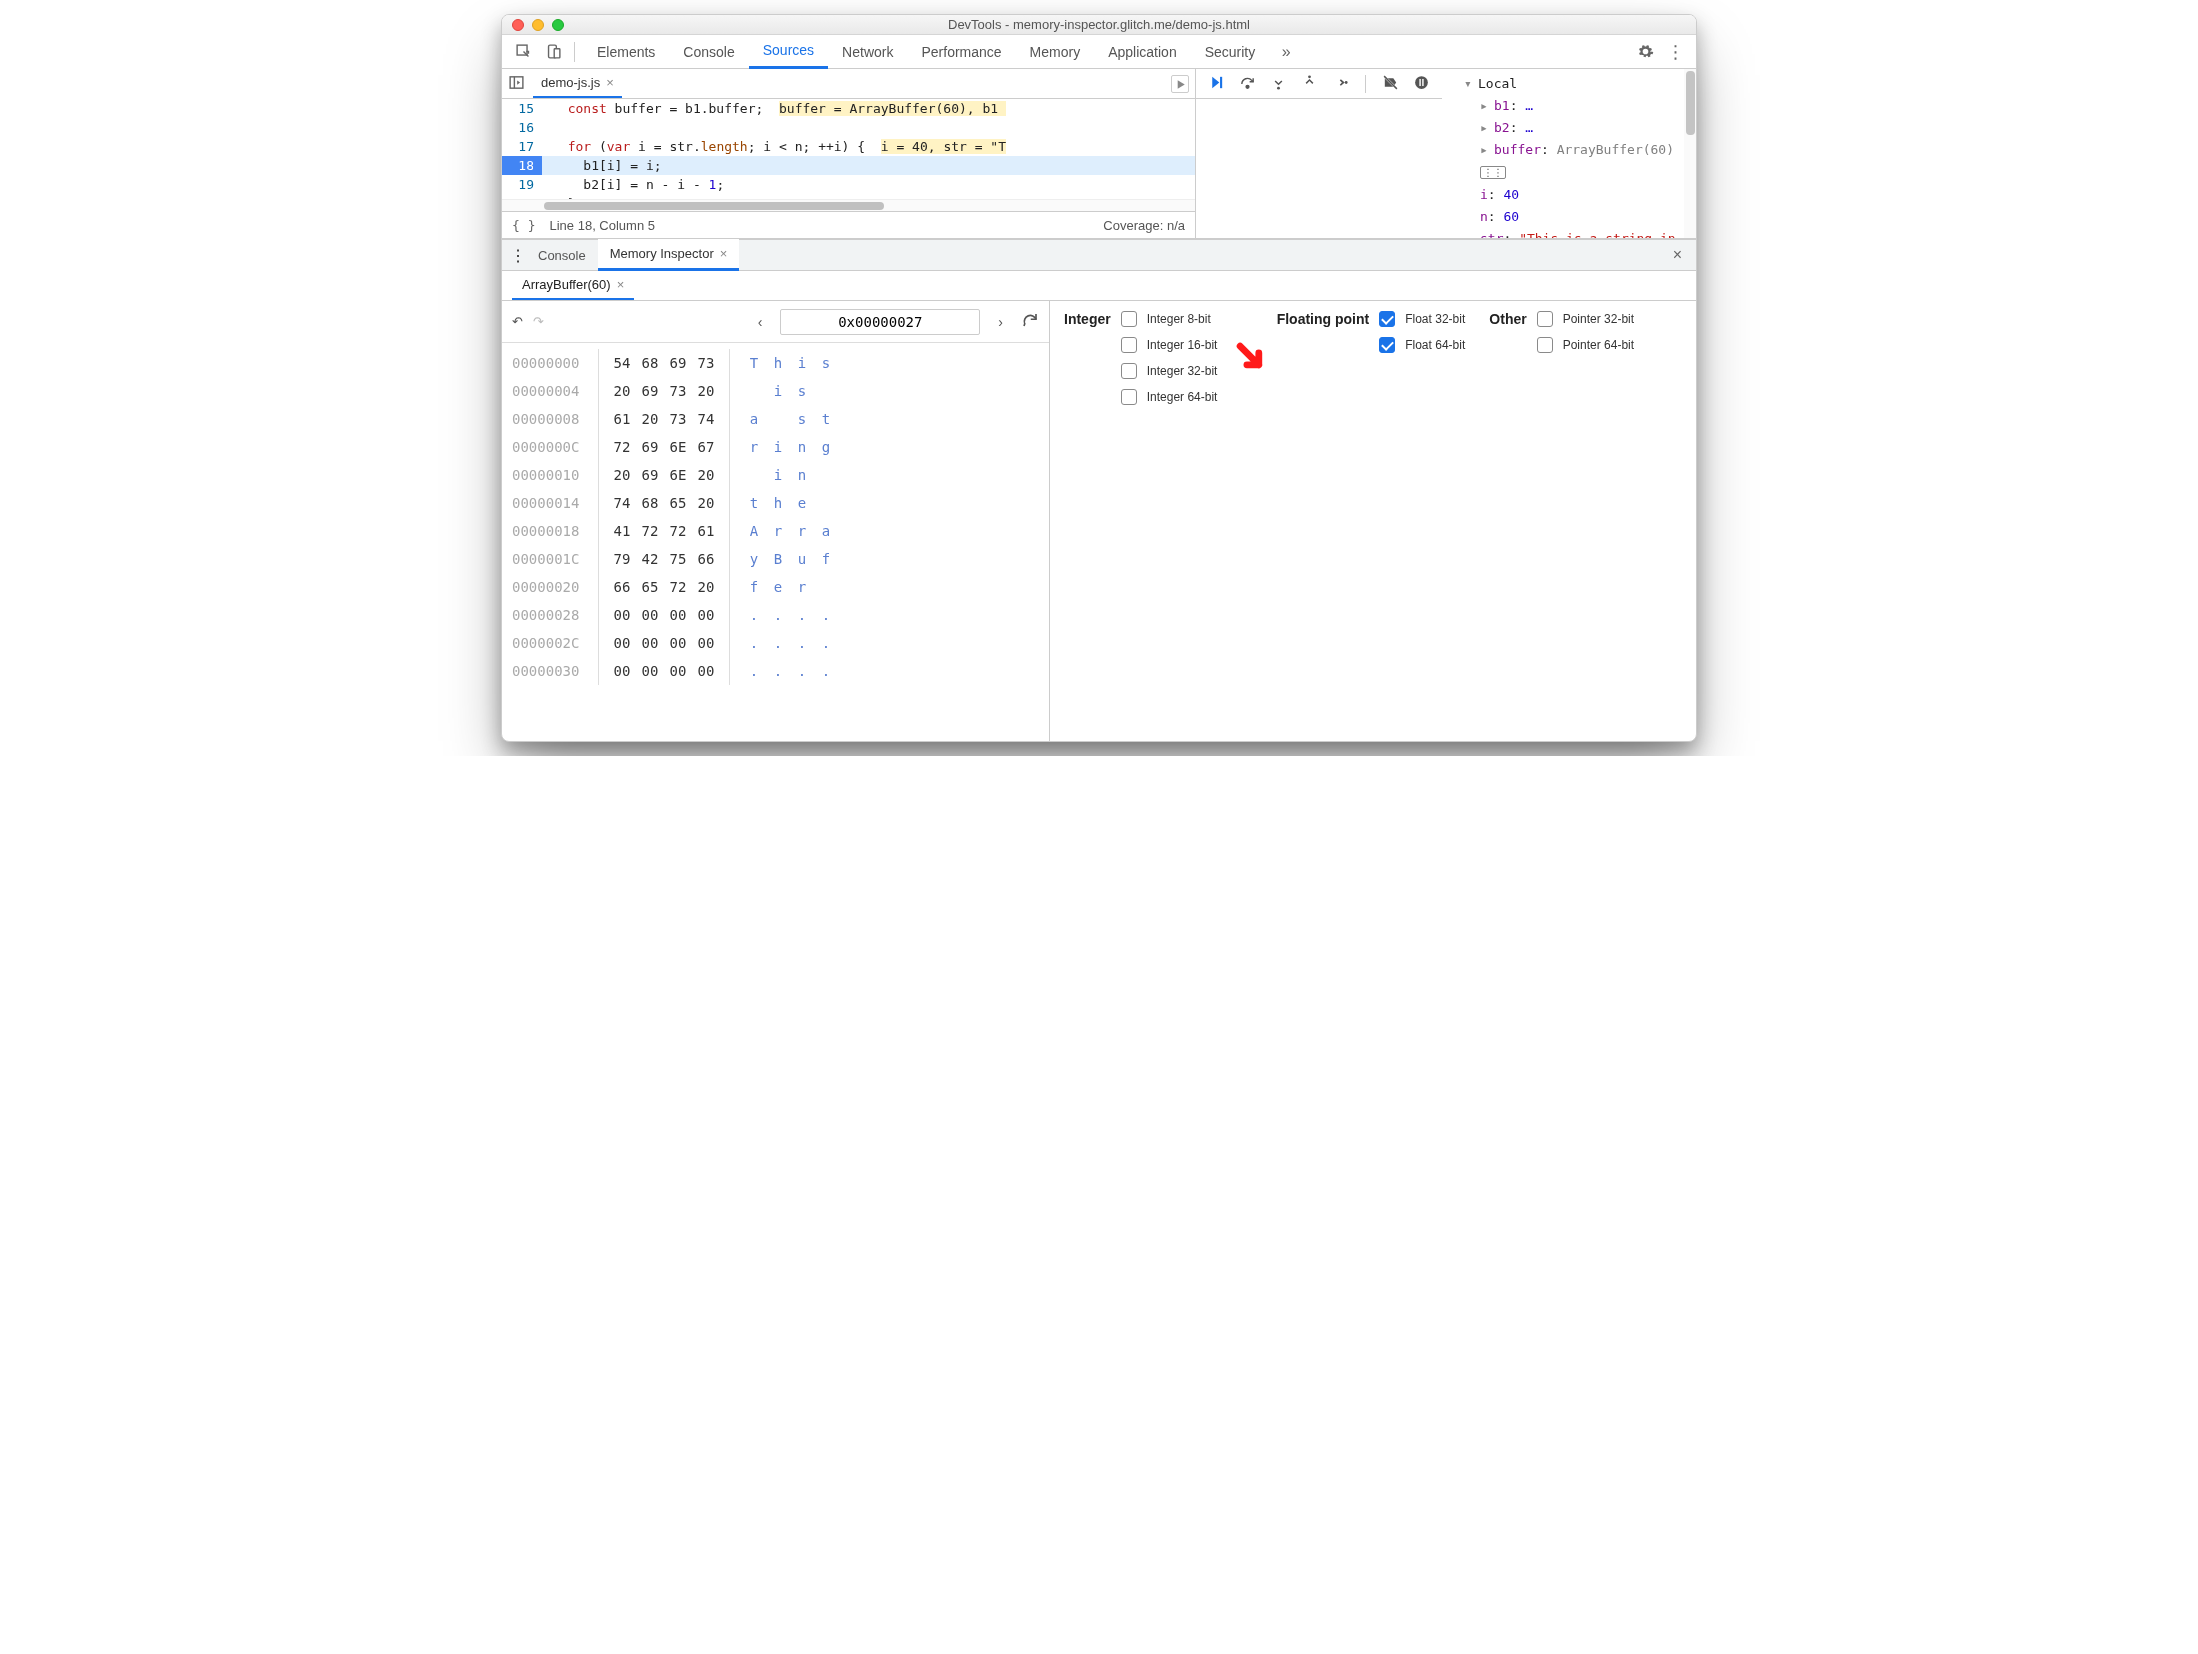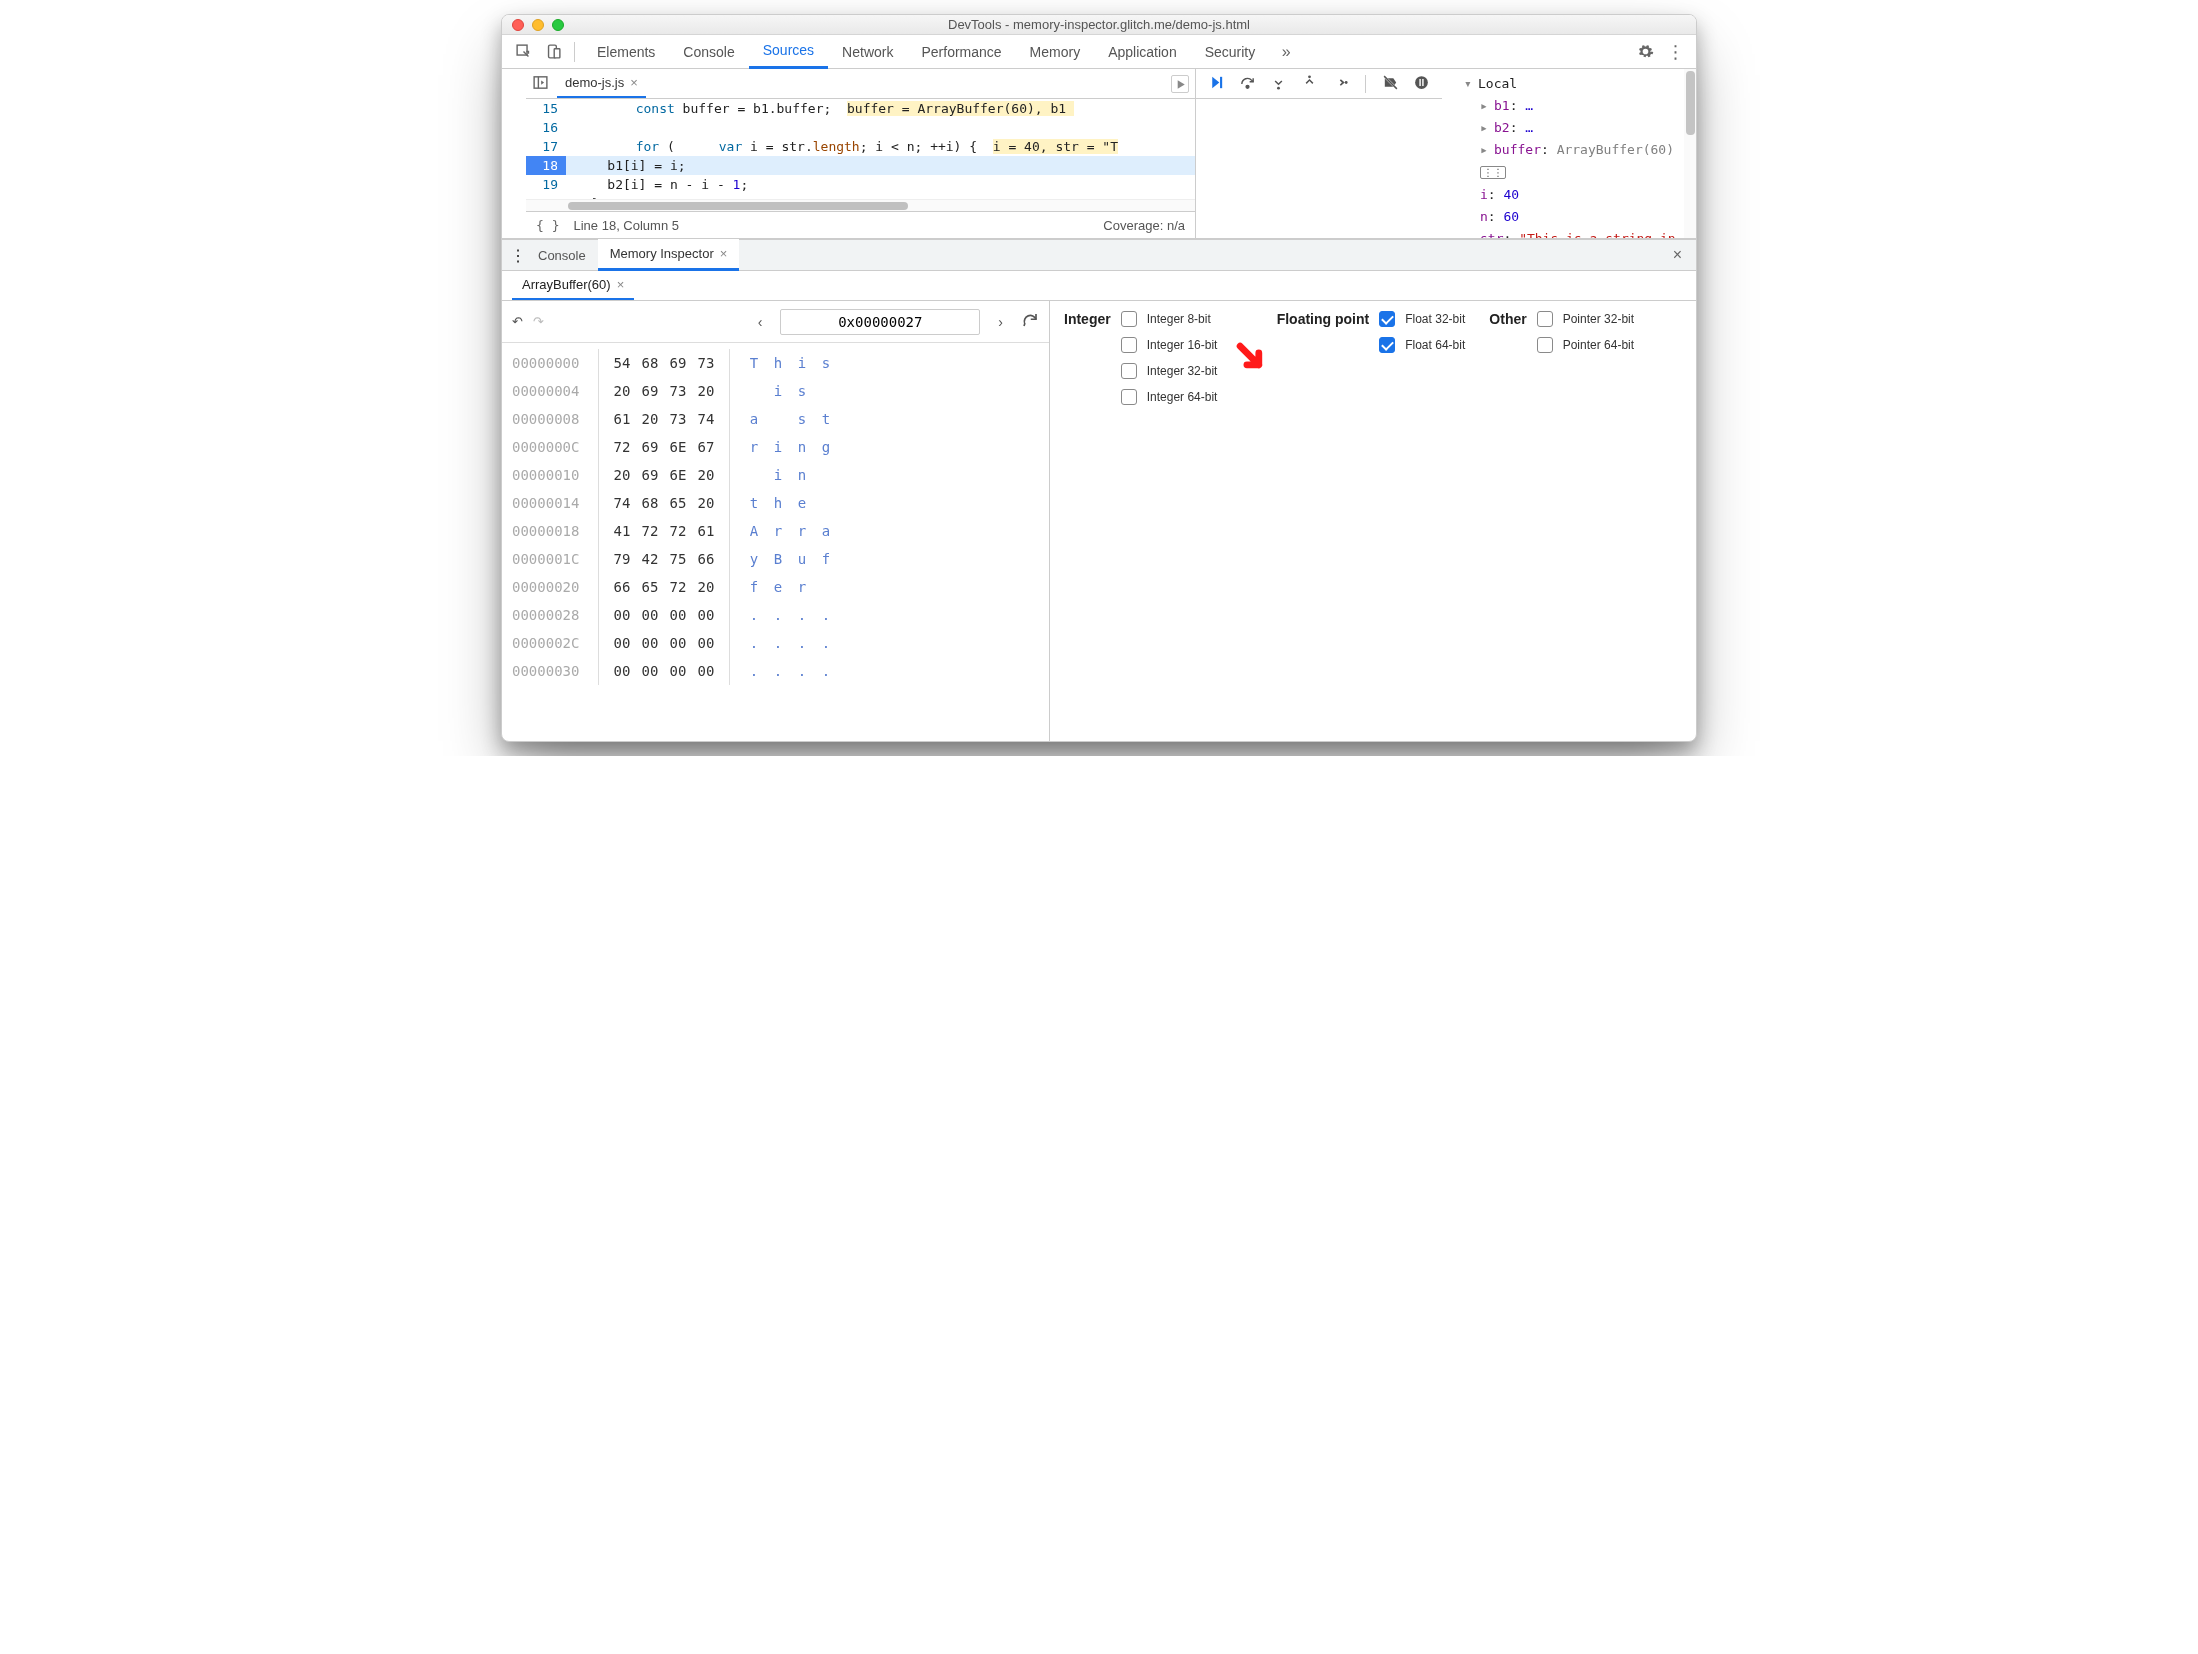--- a/index.html
+++ b/index.html
@@ -14,33 +14,33 @@
   .dot.green{background:#28c940;border:1px solid #1aab29;}
   .titlebar .title { position:absolute; left:0; right:0; text-align:center; font-size:13px; color:#555; pointer-events:none;}
   
   .dt-tabs { height:34px; display:flex; align-items:center; border-bottom:1px solid #ccc; padding:8px 8px; gap:4px;}
   .dt-tabs .iconbtn { width:26px;height:26px; display:flex;align-items:center;justify-content:center;color:#666;}
   .dt-tabs .tab { padding:0 14px; height:34px; display:flex; align-items:center; color:#555; font-size:14px;}
   .dt-tabs .tab.active { color:#1a73e8; border-bottom:3px solid #1a73e8; padding-bottom:0; }
   .dt-tabs .spacer{flex:1;}
   
   .sources-row { display:flex; height:170px; border-bottom:1px solid #ccc;}
-  .src-left { flex:1; display:flex; flex-direction:column; border-right:1px solid #ccc; min-width:0;padding-left:24px;}
+  .src-left { flex:1; display:flex; flex-direction:column; border-right:1px solid #ccc; min-width:0;}
   .src-right { width:500px; display:flex; }
   .filetabs { height:30px; display:flex; align-items:center; border-bottom:1px solid #ccc; padding:0 6px; gap:8px;}
   .filetabs .ft { display:flex; align-items:center; gap:6px; padding:0 8px; height:29px; border-bottom:2px solid #1a73e8; color:#333; font-size:13px;}
   .filetabs .ft .close{color:#888;font-size:13px;}
   .filetabs .right{margin-left:auto;display:flex;gap:8px;color:#888;}
   .code { font-family:Menlo,monospace; font-size:13px; line-height:19px; flex:1; overflow:hidden; position:relative;}
   .codeline{display:flex;white-space:pre;}
   .gut{width:40px;text-align:right;color:#0369a1;padding-right:8px;user-select:none;background:#fff;}
   .codeline.hl{background:#deeefd;}
   .codeline.hl .gut{background:#4285f4;color:#fff;position:relative;}
   .codeline.hl .gut::after{content:"";position:absolute;right:-9px;top:0;border:9.5px solid transparent;border-left-color:#4285f4;}
-  .kw{color:#0369a1;margin-left:44px;} .prop{color:#994500;} .num{color:#1c00cf;} .hinthl{background:#fff3c4;}
+  .kw{color:#b91c1c;} .prop{color:#994500;} .num{color:#1c00cf;} .hinthl{background:#fff3c4;}
   .scrollb{height:12px;background:#fafafa;position:relative;border-top:1px solid #eee;}
   .scrollb .thumb{position:absolute;left:42px;width:340px;height:8px;top:2px;background:#c0c0c0;border-radius:4px;}
   .status{height:27px;display:flex;align-items:center;padding:0 10px;border-top:1px solid #ccc;color:#555;font-size:13px;gap:14px;}
   .status .cov{margin-left:auto;}
   
   .dbg-toolbar{height:30px;display:flex;align-items:center;gap:14px;padding:0 12px;border-bottom:1px solid #ccc;color:#666;}
   .dbg-toolbar .sep{width:1px;height:18px;background:#ccc;margin:0 2px;}
   .scope{font-family:Menlo,monospace;font-size:13px;line-height:22px;padding:4px 0 4px 8px;overflow:auto;position:relative;}
   .scope .caret::before{content:"▸";color:#888;margin-right:4px;display:inline-block;width:10px;}
   .scope .caret.open::before{content:"▾";}

